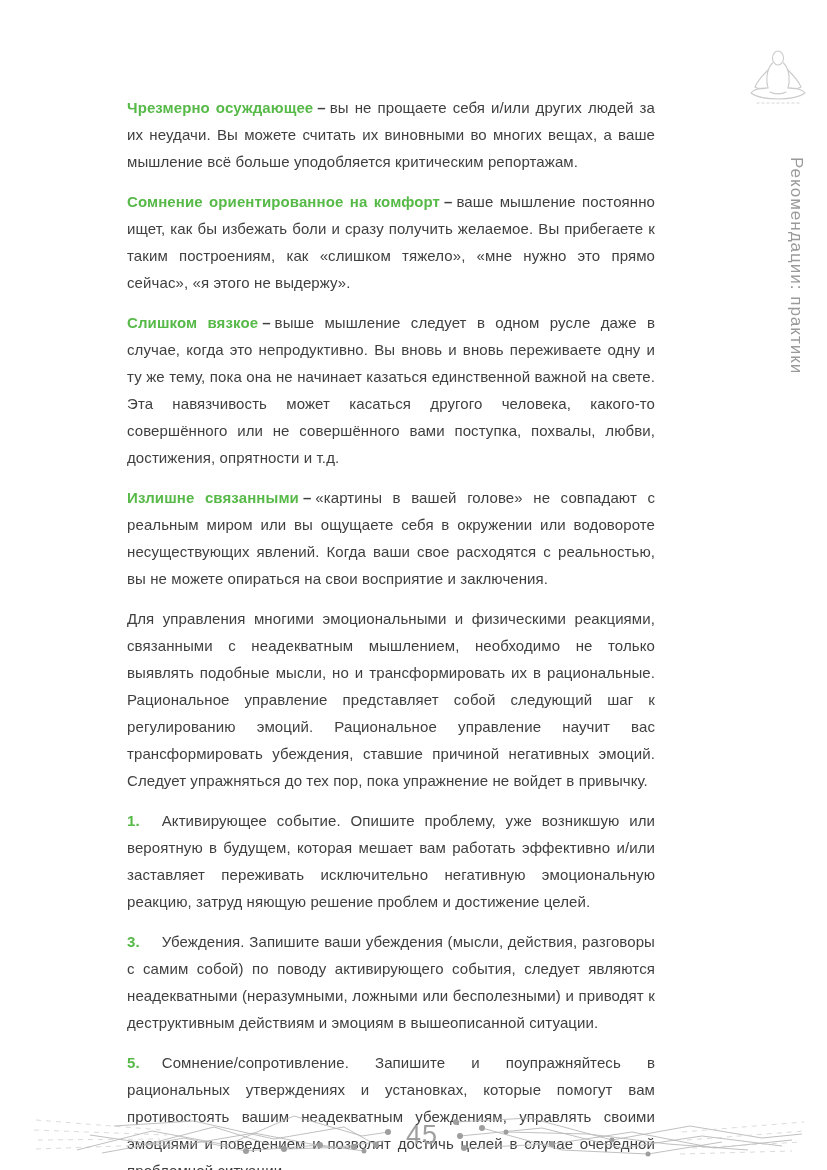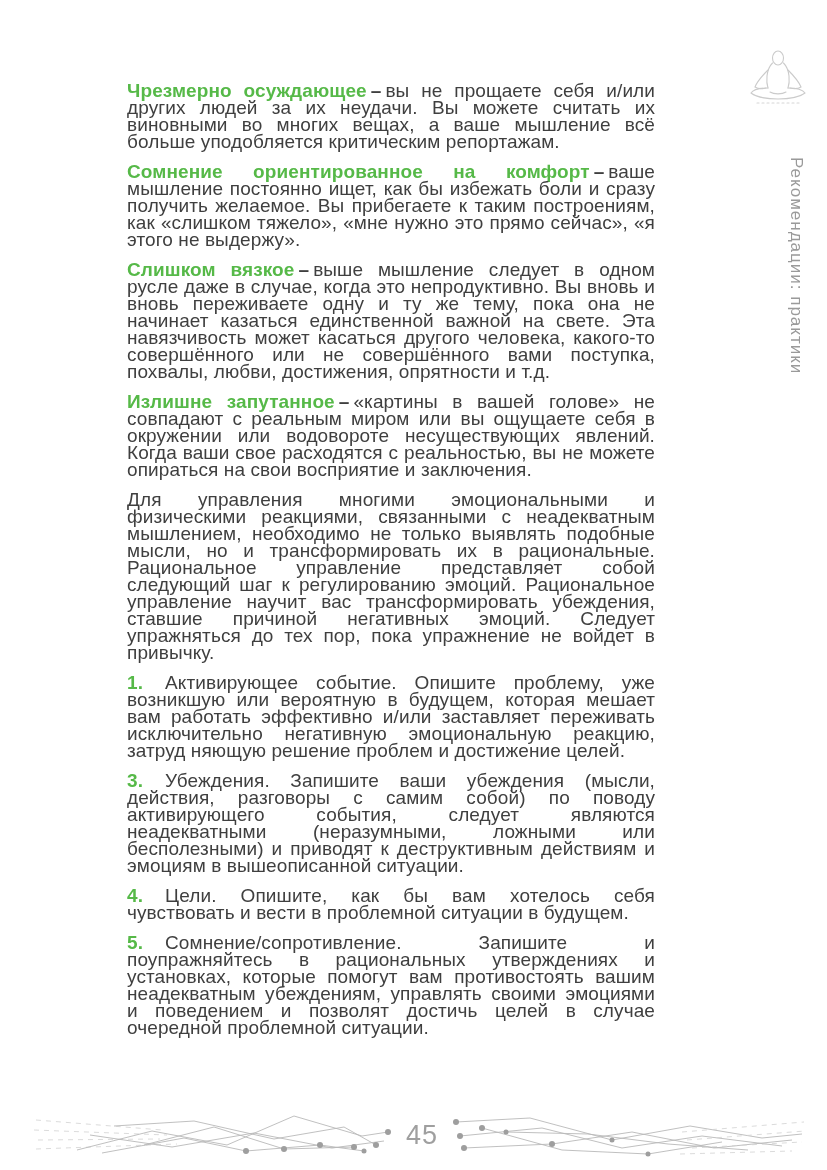--- a/index.html
+++ b/index.html
@@ -13,23 +13,23 @@
   }
   .page{position:absolute;inset:0;}
 
   
   .content{
     position:absolute;
     left:127px; top:82px;
     width:528px;
   }
   .para{
-    margin:0 0 13px 0;
-    font-size:19px;
-    line-height:17px;
+    margin:12px 0 13px 0;
+    font-size:15px;
+    line-height:27px;
     text-align:justify;
     color:#3f3f3f;
     letter-spacing:0.1px;
   }
   .lead{color:#56b948;font-weight:bold;margin-right:4px;}
   .dash{font-weight:bold;margin-right:4px;}
   .num{color:#56b948;font-weight:bold;display:inline-block;margin-right:22px;}
 
   .section-title{
     margin:44px 0 17px 0;
@@ -99,38 +99,35 @@
 
     <p class="para">
       <span class="lead">Сомнение ориентированное на комфорт</span><span class="dash">–</span><span>ваше мышление постоянно ищет, как бы избежать боли и сразу получить желаемое. Вы прибегаете к таким построениям, как «слишком тяжело», «мне нужно это прямо сейчас», «я этого не выдержу».</span>
     </p>
 
     <p class="para">
       <span class="lead">Слишком вязкое</span><span class="dash">–</span><span>выше мышление следует в одном русле даже в случае, когда это непродуктивно. Вы вновь и вновь переживаете одну и ту же тему, пока она не начинает казаться единственной важной на свете. Эта навязчивость может касаться другого человека, какого-то совершённого или не совершённого вами поступка, похвалы, любви, достижения, опрятности и т.д.</span>
     </p>
 
     <p class="para">
-      <span class="lead">Излишне запутанное</span><span class="dash">–</span><span>«картины в вашей голове» не совпадают с реальным миром или вы ощущаете себя в окружении или водовороте несуществующих явлений. Когда ваши свое расходятся с реальностью, вы не можете опираться на свои восприятие и заключения.</span>
+      <span class="lead">Излишне связанными</span><span class="dash">–</span><span>«картины в вашей голове» не совпадают с реальным миром или вы ощущаете себя в окружении или водовороте несуществующих явлений. Когда ваши свое расходятся с реальностью, вы не можете опираться на свои восприятие и заключения.</span>
     </p>
 
 
     <p class="para">Для управления многими эмоциональными и физическими реакциями, связанными с неадекватным мышлением, необходимо не только выявлять подобные мысли, но и трансформировать их в рациональные. Рациональное управление представляет собой следующий шаг к регулированию эмоций. Рациональное управление научит вас трансформировать убеждения, ставшие причиной негативных эмоций. Следует упражняться до тех пор, пока упражнение не войдет в привычку.</p>
 
     <p class="para">
       <span class="num">1.</span><span>Активирующее событие. Опишите проблему, уже возникшую или вероятную в будущем, которая мешает вам работать эффективно и/или заставляет переживать исключительно негативную эмоциональную реакцию, затруд няющую решение проблем и достижение целей.</span>
     </p>
 
 
     <p class="para">
       <span class="num">3.</span><span>Убеждения. Запишите ваши убеждения (мысли, действия, разговоры с самим собой) по поводу активирующего события, следует являются неадекватными (неразумными, ложными или бесполезными) и приводят к деструктивным действиям и эмоциям в вышеописанной ситуации.</span>
     </p>
 
-    <p class="para">
-      <span class="num">4.</span><span>Цели. Опишите, как бы вам хотелось себя чувствовать и вести в проблемной ситуации в будущем.</span>
-    </p>
 
     <p class="para">
       <span class="num">5.</span><span>Сомнение/сопротивление. Запишите и поупражняйтесь в рациональных утверждениях и установках, которые помогут вам противостоять вашим неадекватным убеждениям, управлять своими эмоциями и поведением и позволят достичь целей в случае очередной проблемной ситуации.</span>
     </p>
 
   </main>
 
   <footer class="footer">
 
     <svg class="net" width="360" height="58" viewBox="0 0 360 58" aria-hidden="true">

